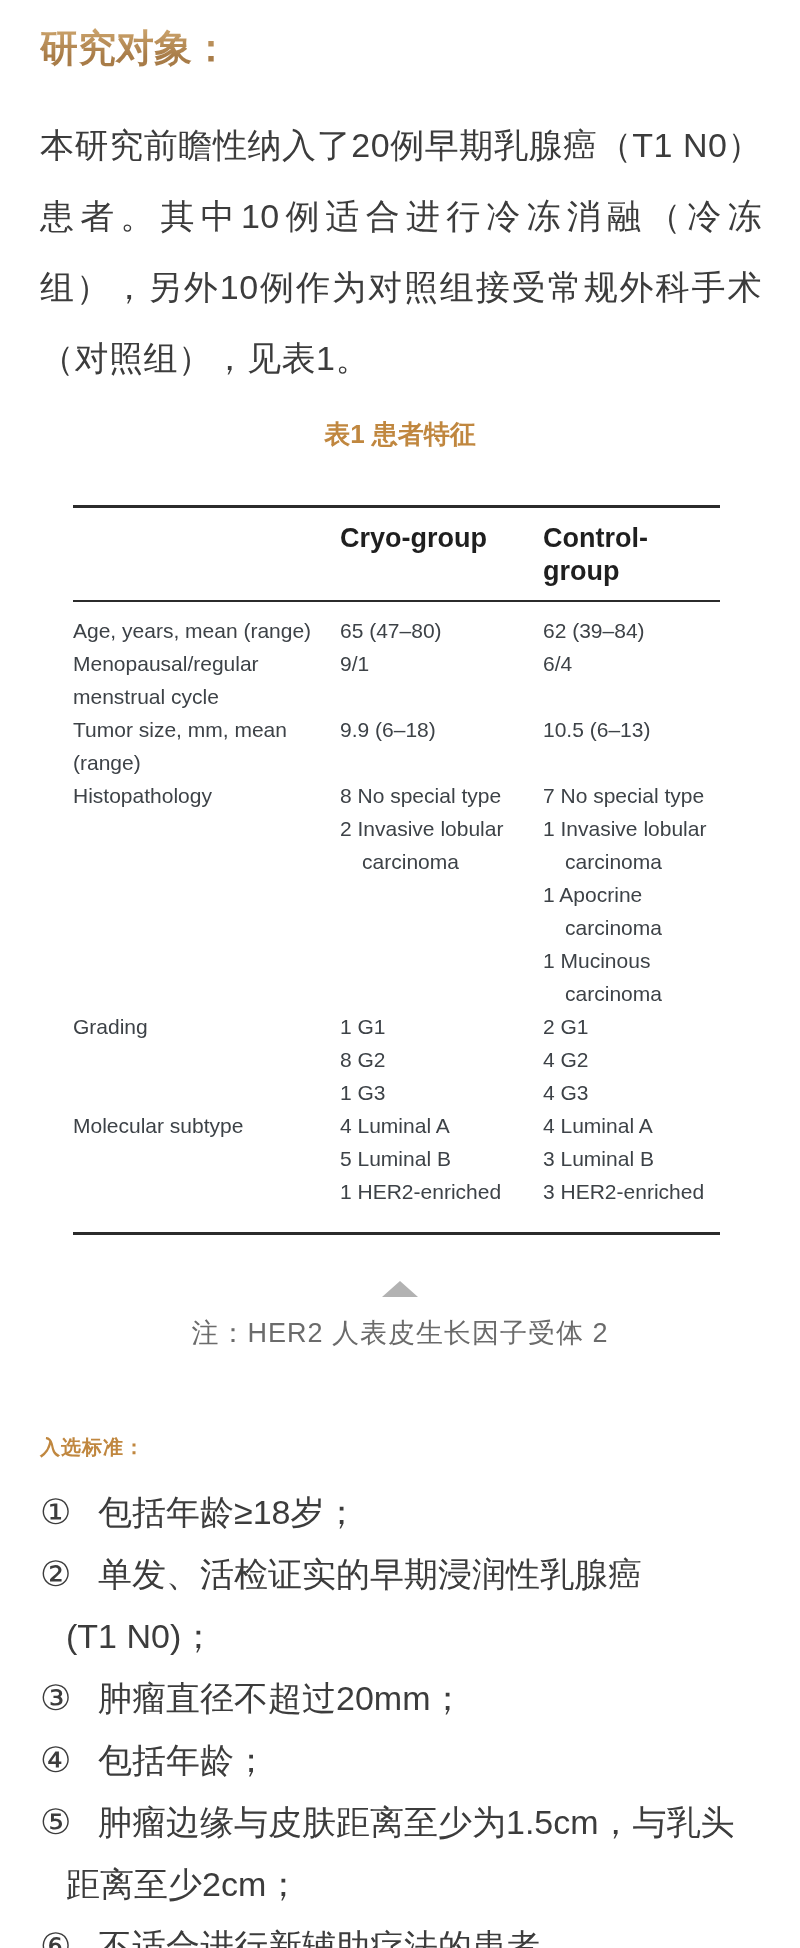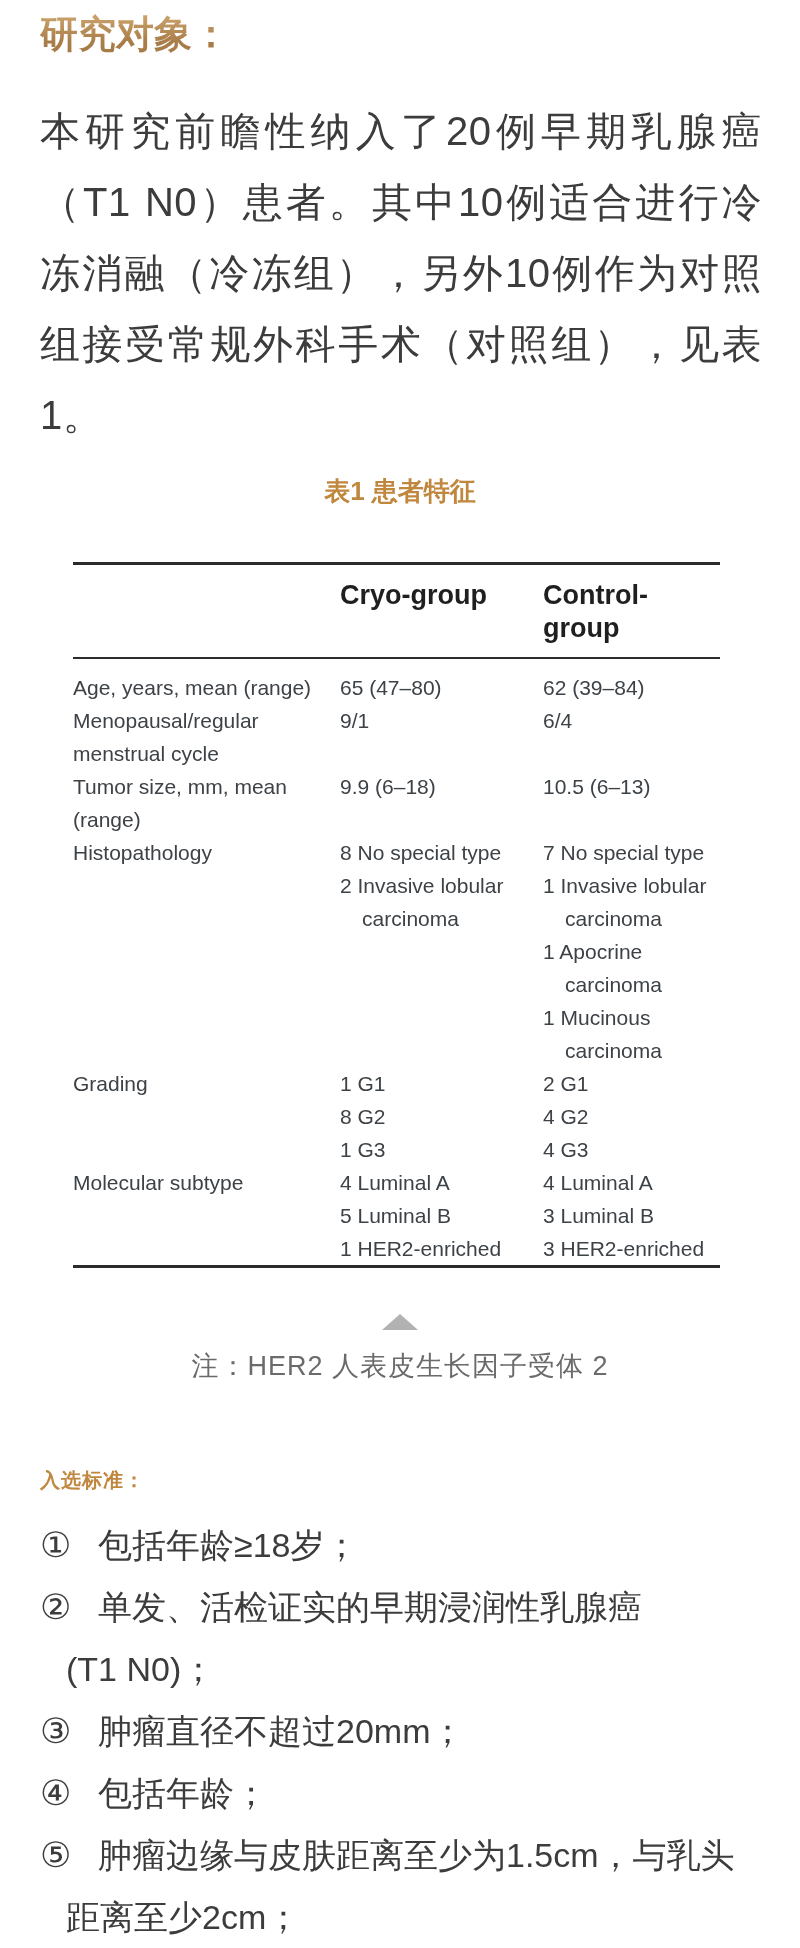--- a/index.html
+++ b/index.html
@@ -18,35 +18,35 @@
   html,body{background:var(--background);}
   .page{
     position:relative;
     width:800px;height:1948px;
     background:var(--background);
     overflow:hidden;
     font-family:"Liberation Sans","DejaVu Sans",sans-serif;
   }
   
   .h1{
-    margin:12px 40px 0 40px;
+    margin:26px 40px 0 40px;
     font-family:"Liberation Serif","DejaVu Serif",serif;
     font-weight:700;
     font-size:38px;line-height:44px;
     color:var(--heading-serif-gold);
     background:linear-gradient(180deg,var(--heading-serif-gold-light) 0%,var(--heading-serif-gold) 70%);
     -webkit-background-clip:text;
     background-clip:text;
     -webkit-text-fill-color:transparent;
     width:max-content;
   }
   .para{
     margin:40px 40px 0 40px;
     width:722px;
-    font-size:40px;line-height:71px;
+    font-size:34px;line-height:71px;
     letter-spacing:0.5px;
     color:var(--body-text);
     text-align:justify;
   }
   .tbl-title{
     margin-top:24px;
     text-align:center;
     font-size:26px;line-height:32px;
     font-weight:700;
     color:var(--heading-sans-gold);
@@ -61,21 +61,21 @@
     display:grid;
     grid-template-columns:267px 203px 177px;
     border-top:3px solid var(--table-border);
     border-bottom:2px solid var(--table-border);
     padding:14px 0 12px 0;
     font-weight:700;
     font-size:27px;line-height:30px;
     color:var(--table-header-text);
   }
   .tbody{
-    padding:12px 0 0 0;
+    padding:12px 0 24px 0;
     border-bottom:3px solid var(--table-border);
   }
   .trow{
     display:grid;
     grid-template-columns:267px 203px 177px;
     align-items:start;
   }
   .cell{line-height:33px;}
   .cell.rowlabel{white-space:pre-line;padding-right:10px;}
   .entry{

